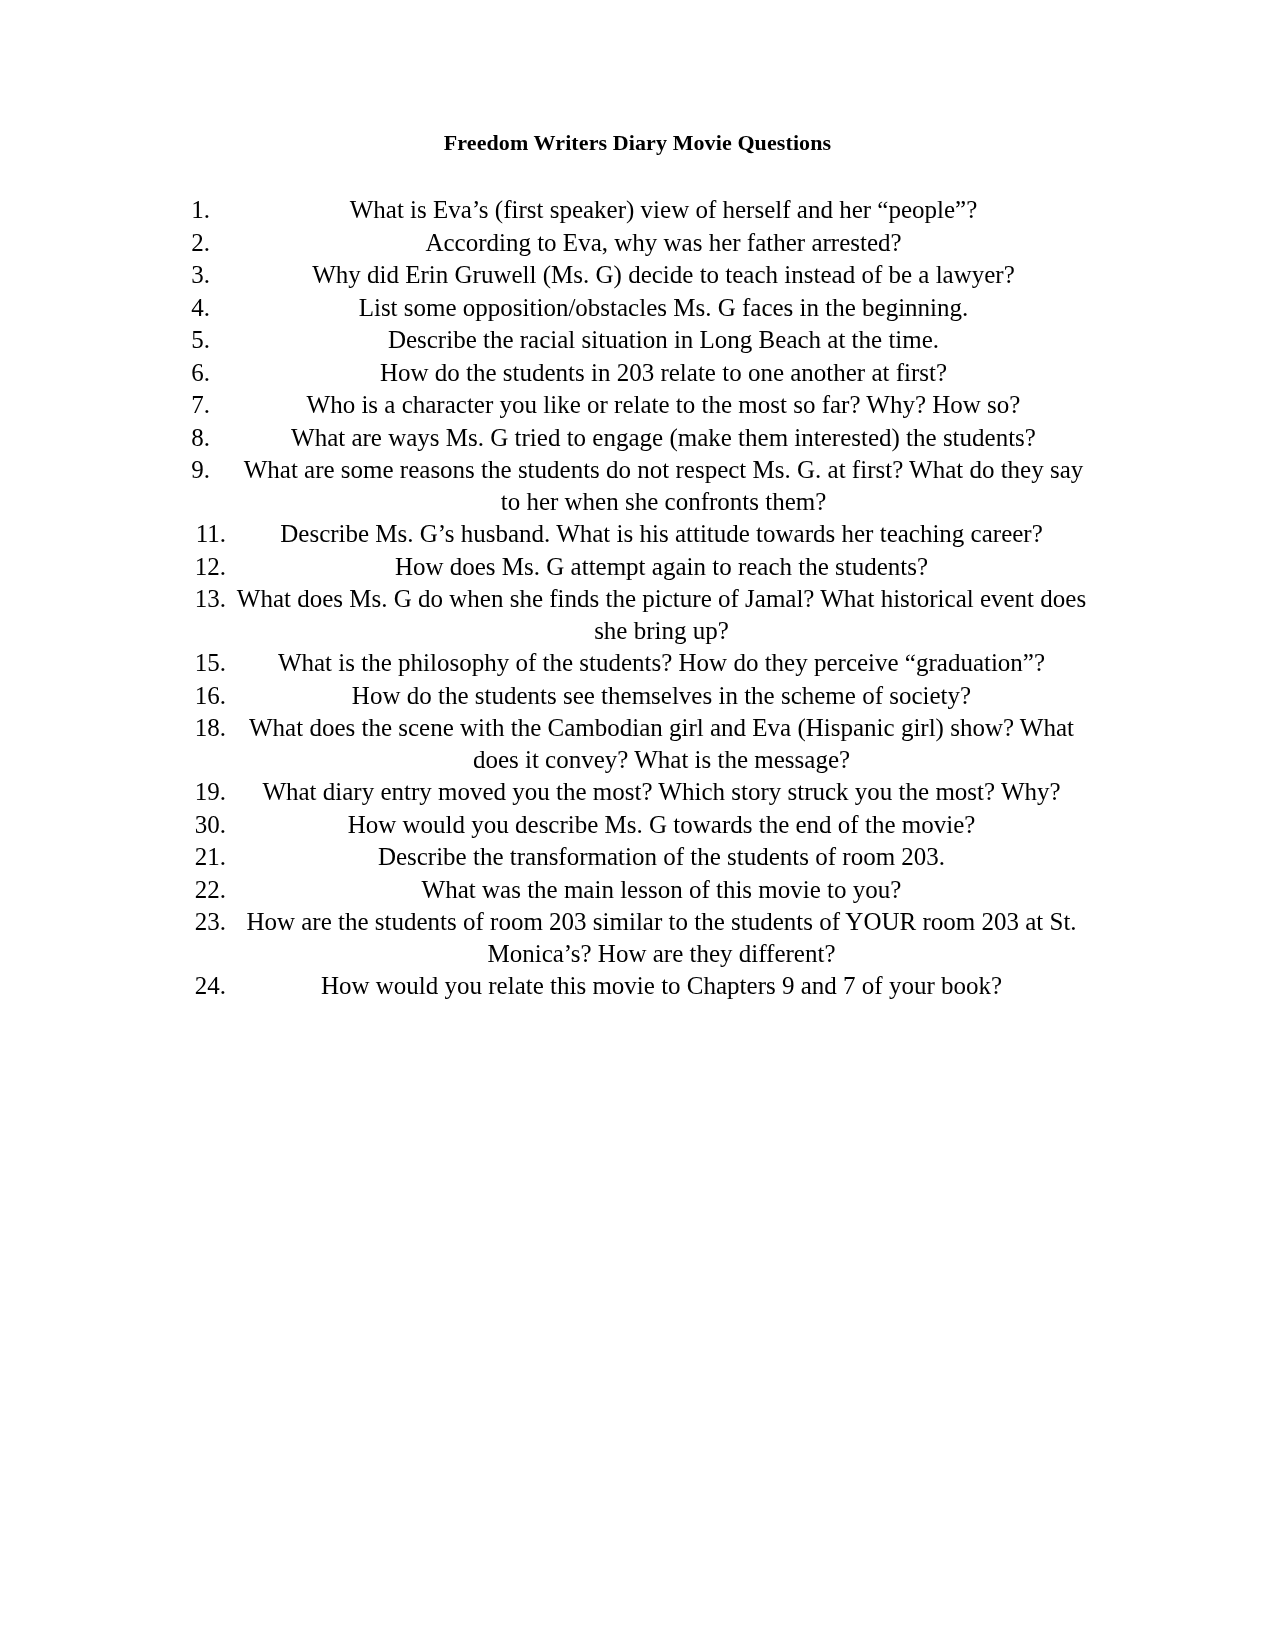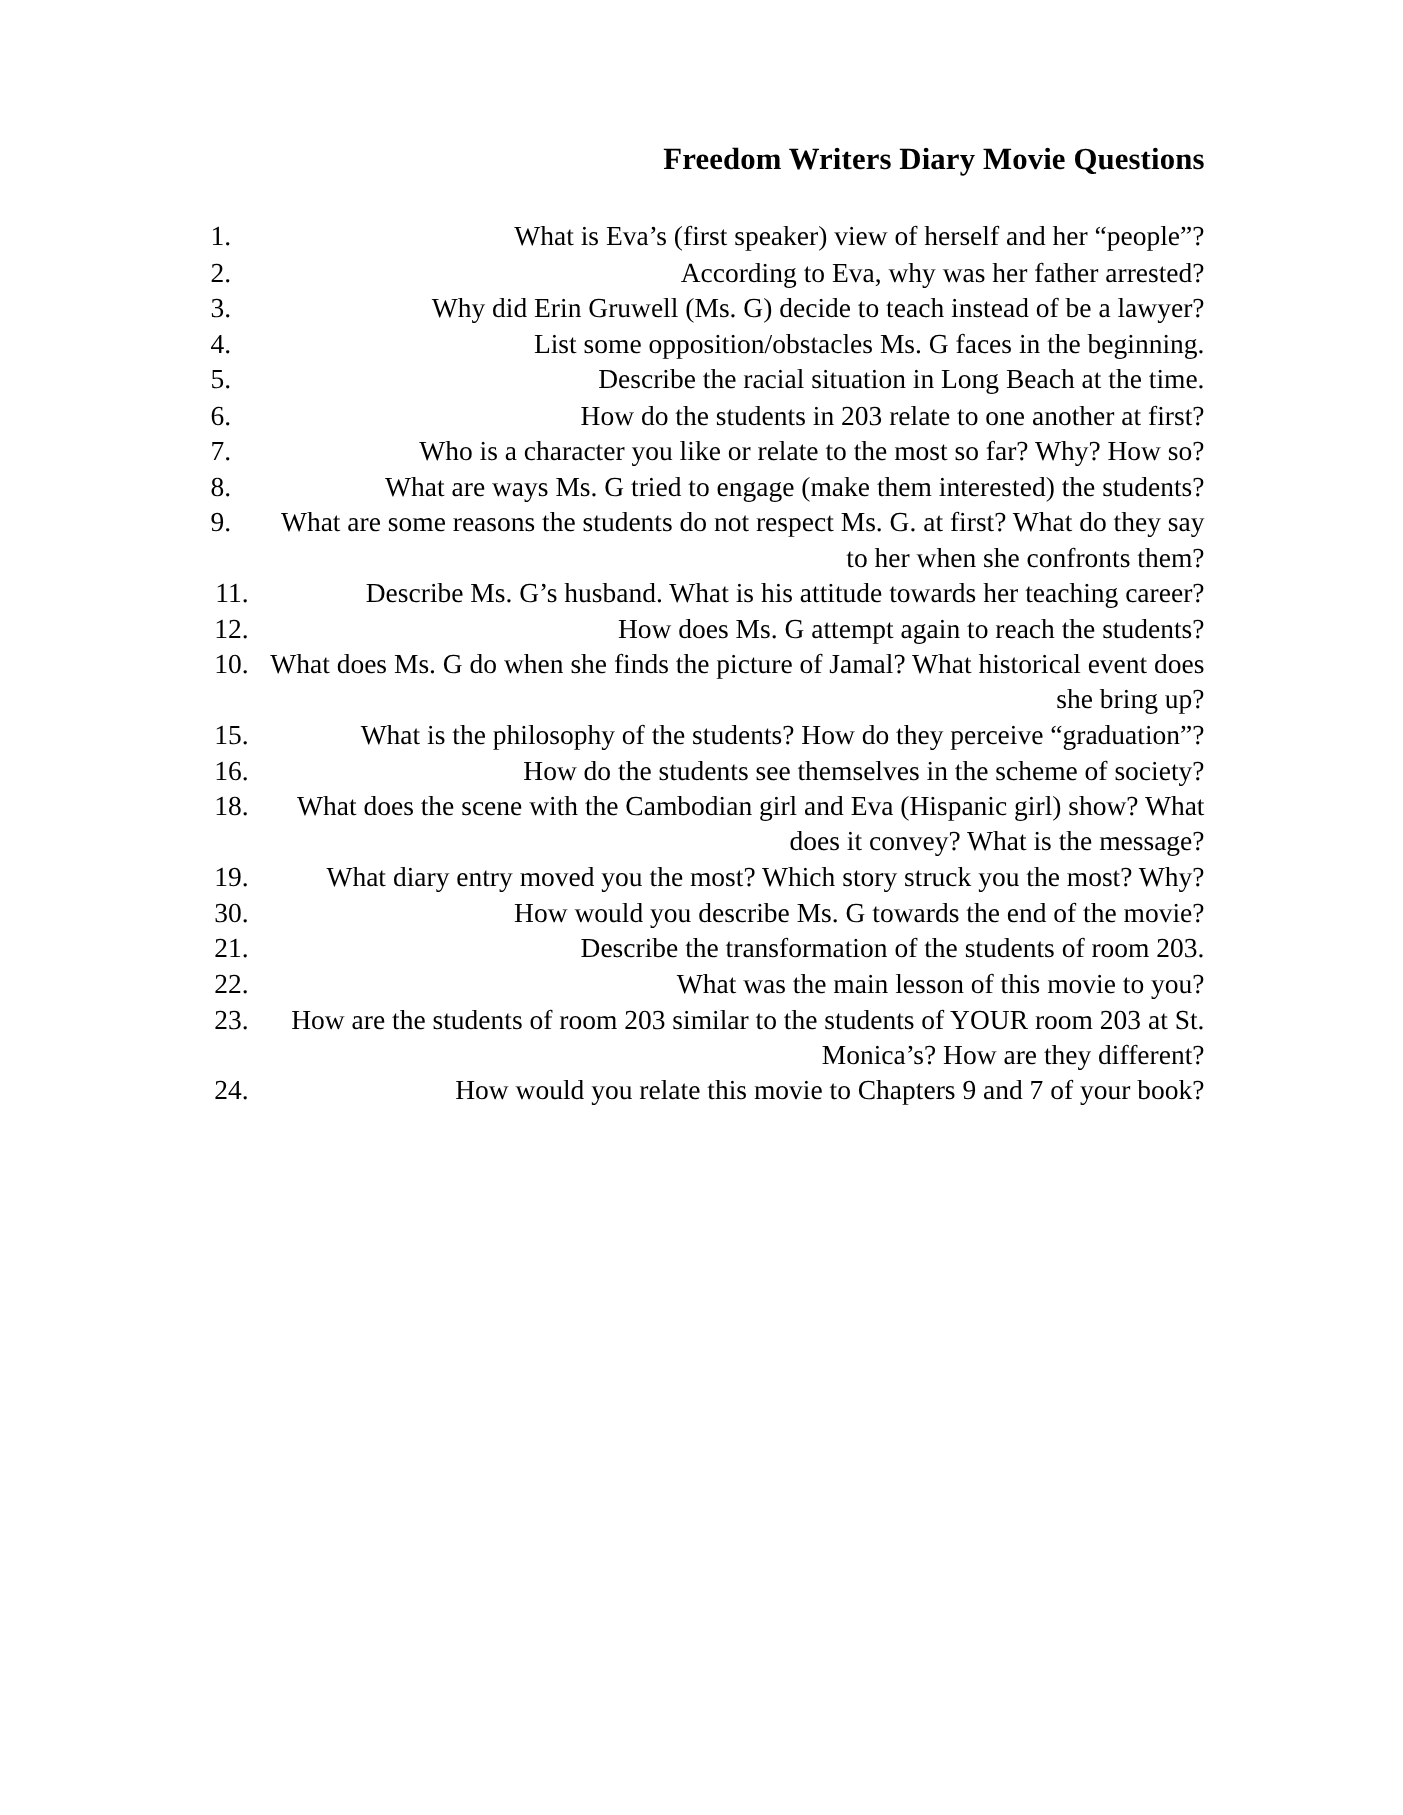--- a/index.html
+++ b/index.html
@@ -15,23 +15,23 @@
     overflow: hidden;
   }
   .page {
     position: relative;
     width: 1275px;
     height: 1650px;
     box-sizing: border-box;
     padding: 130px 180px 0 180px;
   }
   .doc-title {
-    text-align: right;
+    text-align: center;
     font-weight: bold;
-    font-size: 28px;
+    font-size: 22px;
     letter-spacing: 0.1px;
     margin: 0 0 38px 0;
   }
   ol.questions {
     list-style: none;
     margin: 0;
     padding: 0;
   }
   ol.questions > li {
     position: relative;
@@ -46,21 +46,21 @@
     top: 0;
     width: 44px;
     text-align: right;
     font-size: 25px;
   }
   ol.questions > li .num.wide {
     width: 46px;
   }
   ol.questions > li .qtext {
     display: block;
-    text-align: right;
+    text-align: center;
   }
   
   ol.questions > li.narrow {
     padding-left: 52px;
   }
   ol.questions > li.narrow .num {
     width: 30px;
   }
 </style>
 </head>
@@ -111,21 +111,21 @@
 
     <li>
       <span class="num wide">11.</span>
       <span class="qtext">Describe Ms. G’s husband. What is his attitude towards her teaching career?</span>
     </li>
     <li>
       <span class="num wide">12.</span>
       <span class="qtext">How does Ms. G attempt again to reach the students?</span>
     </li>
     <li>
-      <span class="num wide">10.</span>
+      <span class="num wide">13.</span>
       <span class="qtext">What does Ms. G do when she finds the picture of Jamal? What historical event does she bring up?</span>
     </li>
     <li>
       <span class="num wide">15.</span>
       <span class="qtext">What is the philosophy of the students? How do they perceive “graduation”?</span>
     </li>
     <li>
       <span class="num wide">16.</span>
       <span class="qtext">How do the students see themselves in the scheme of society?</span>
     </li>

